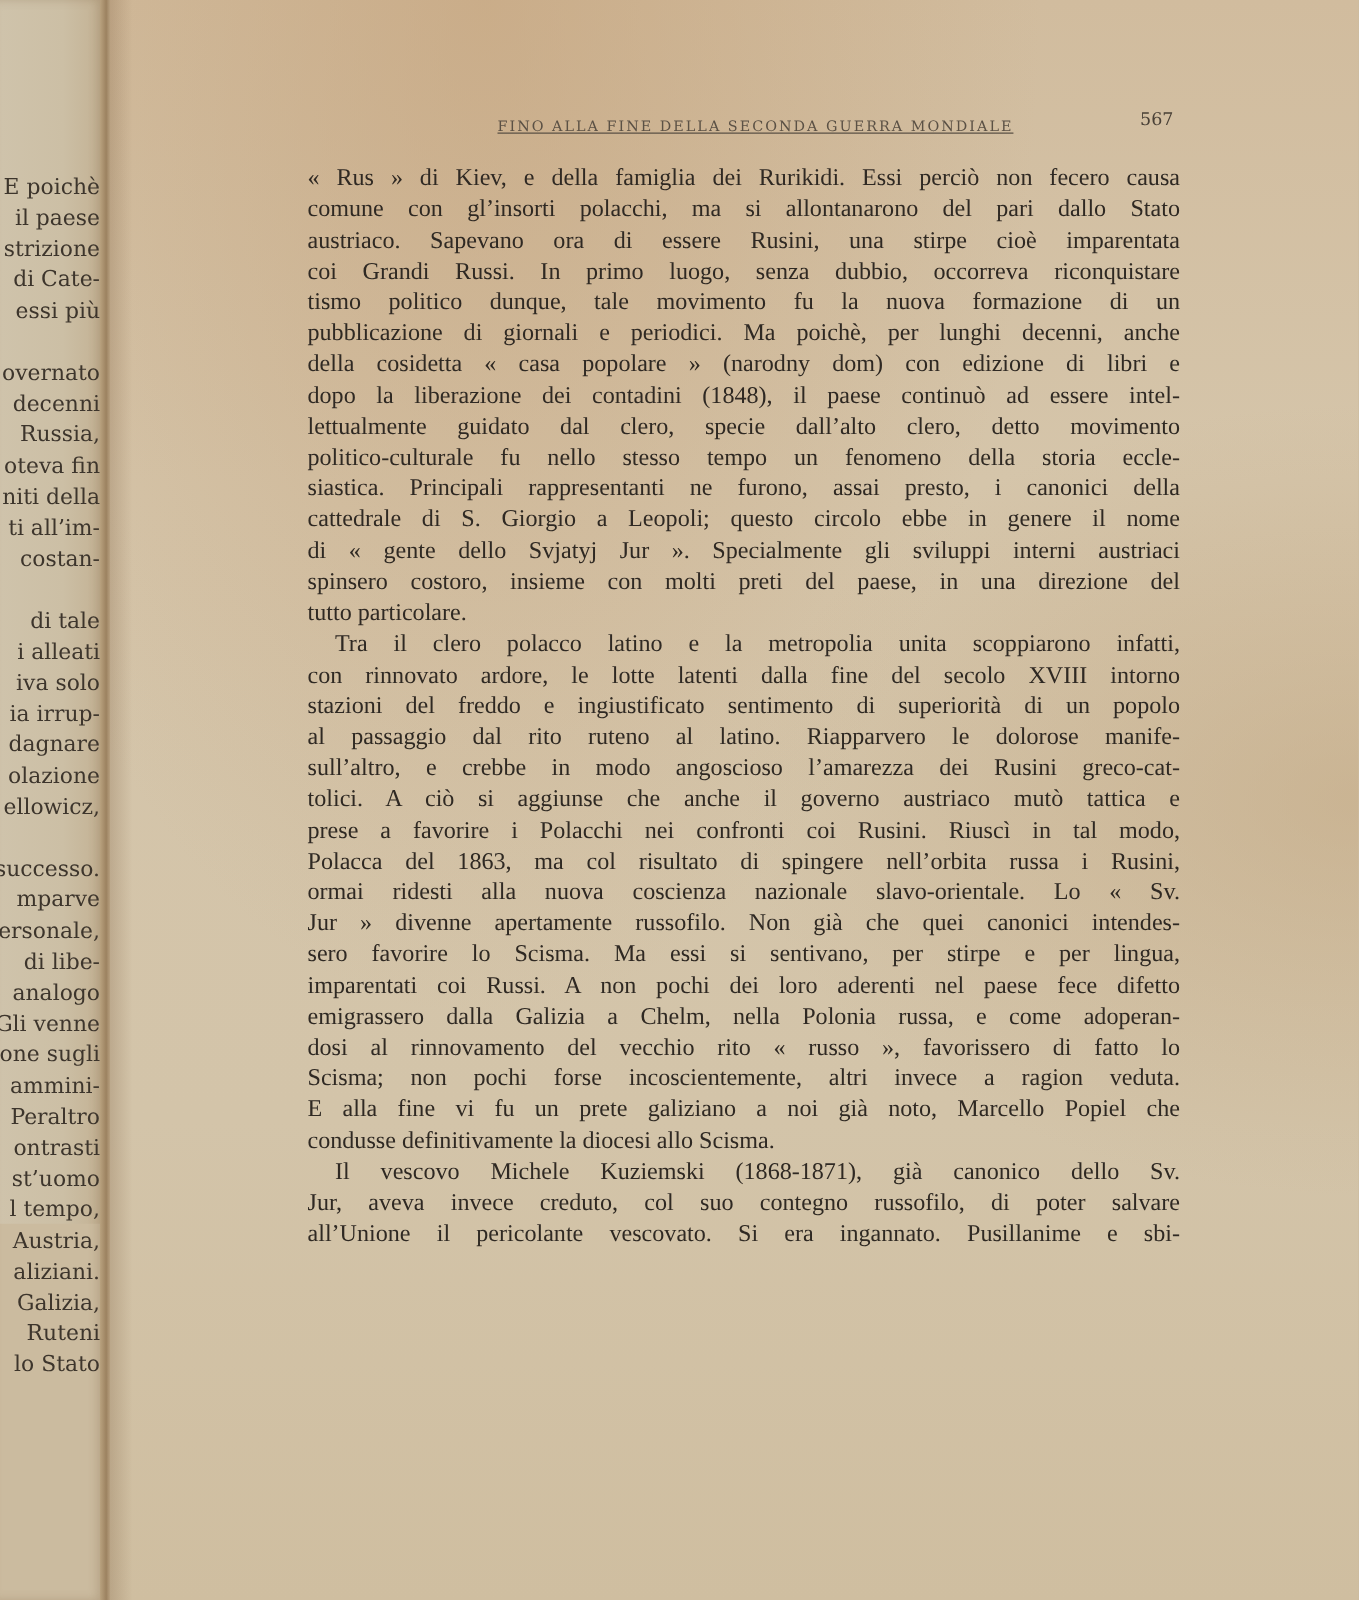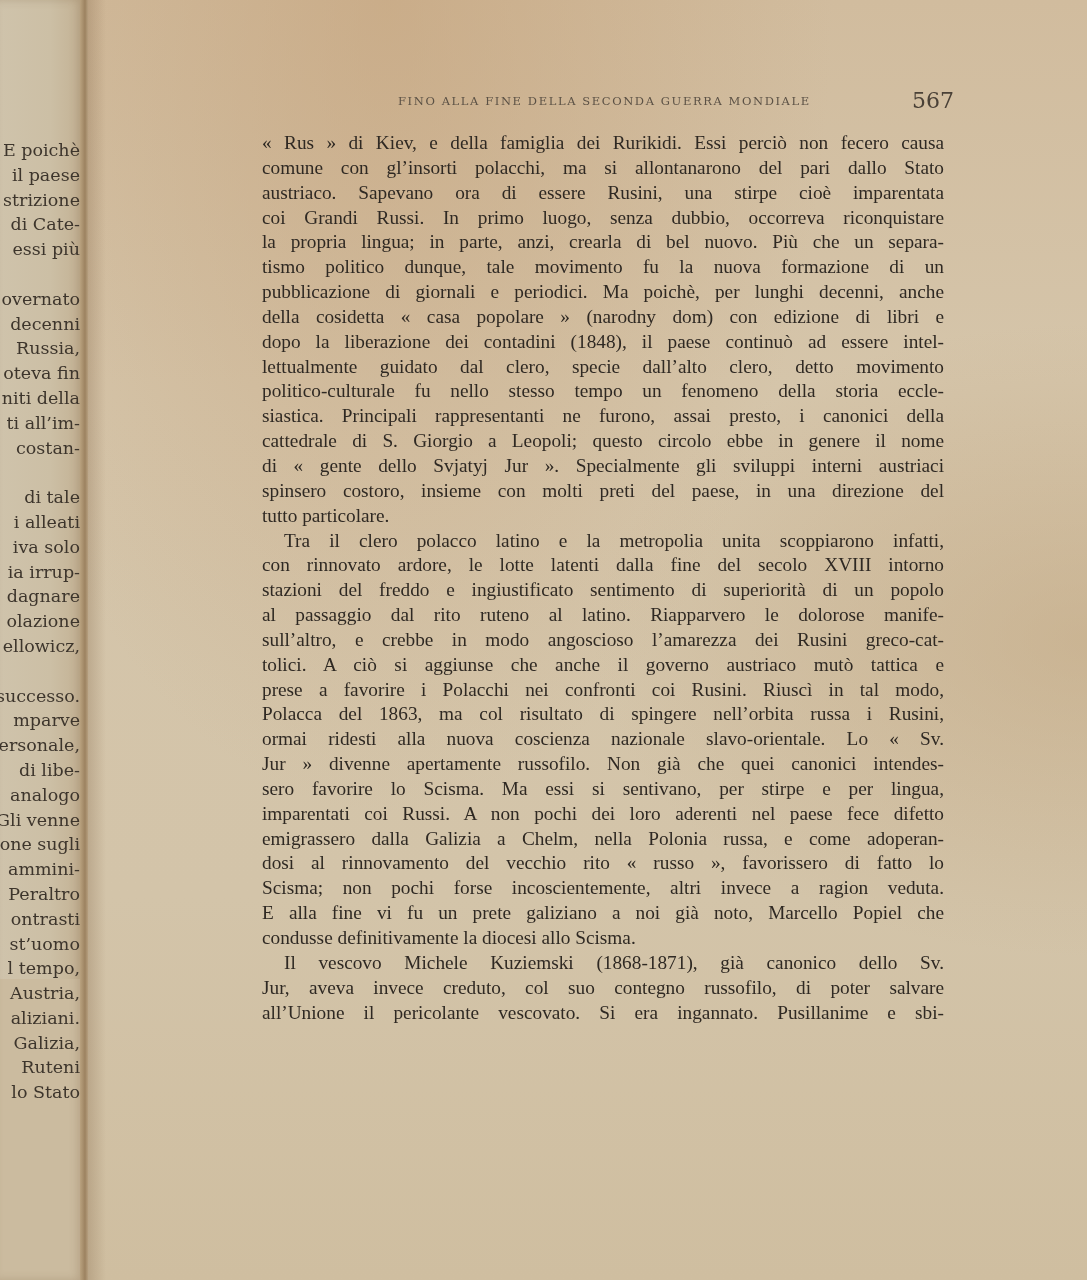--- a/index.html
+++ b/index.html
@@ -80,46 +80,46 @@
     }
     .running-head {
       position: absolute;
       left: 398px;
       top: 94px;
       font-family: "DejaVu Serif", "Liberation Serif", serif;
       font-size: 11.5px;
       letter-spacing: 1.6px;
       color: #5b5145;
       white-space: nowrap;
+      text-decoration: underline;
     }
     .page-number {
       position: absolute;
       left: 912px;
       top: 88px;
       font-family: "DejaVu Serif", "Liberation Serif", serif;
-      font-size: 22px;
+      font-size: 14px;
       color: #4a4137;
     }
     .body-text {
       position: absolute;
       left: 246px;
       top: 131px;
       width: 698px;
       font-family: "Liberation Serif", "DejaVu Serif", serif;
       font-size: 19.3px;
       color: #2f2923;
     }
     .body-text .line {
       display: block;
       height: 24.85px;
       line-height: 24.85px;
       white-space: nowrap;
       text-align: justify;
       text-align-last: justify;
-      margin-left: 16px;
     }
     .body-text .line.last {
       text-align-last: left;
     }
     .body-text .line.indent {
       padding-left: 22px;
     }
   </style>
 </head>
 <body>
@@ -177,21 +177,20 @@
 
   <div class="running-head">FINO ALLA FINE DELLA SECONDA GUERRA MONDIALE</div>
   <div class="page-number">567</div>
 
   <div class="body-text" id="body-text">
       <div>
         <span class="line">« Rus » di Kiev, e della famiglia dei Rurikidi. Essi perciò non fecero causa</span>
         <span class="line">comune con gl’insorti polacchi, ma si allontanarono del pari dallo Stato</span>
         <span class="line">austriaco. Sapevano ora di essere Rusini, una stirpe cioè imparentata</span>
         <span class="line">coi Grandi Russi. In primo luogo, senza dubbio, occorreva riconquistare</span>
-        <span class="line">la propria lingua; in parte, anzi, crearla di bel nuovo. Più che un separa-</span>
         <span class="line">tismo politico dunque, tale movimento fu la nuova formazione di un</span>
         <span class="line">pubblicazione di giornali e periodici. Ma poichè, per lunghi decenni, anche</span>
         <span class="line">della cosidetta « casa popolare » (narodny dom) con edizione di libri e</span>
         <span class="line">dopo la liberazione dei contadini (1848), il paese continuò ad essere intel-</span>
         <span class="line">lettualmente guidato dal clero, specie dall’alto clero, detto movimento</span>
         <span class="line">politico-culturale fu nello stesso tempo un fenomeno della storia eccle-</span>
         <span class="line">siastica. Principali rappresentanti ne furono, assai presto, i canonici della</span>
         <span class="line">cattedrale di S. Giorgio a Leopoli; questo circolo ebbe in genere il nome</span>
         <span class="line">di « gente dello Svjatyj Jur ». Specialmente gli sviluppi interni austriaci</span>
         <span class="line">spinsero costoro, insieme con molti preti del paese, in una direzione del</span>

